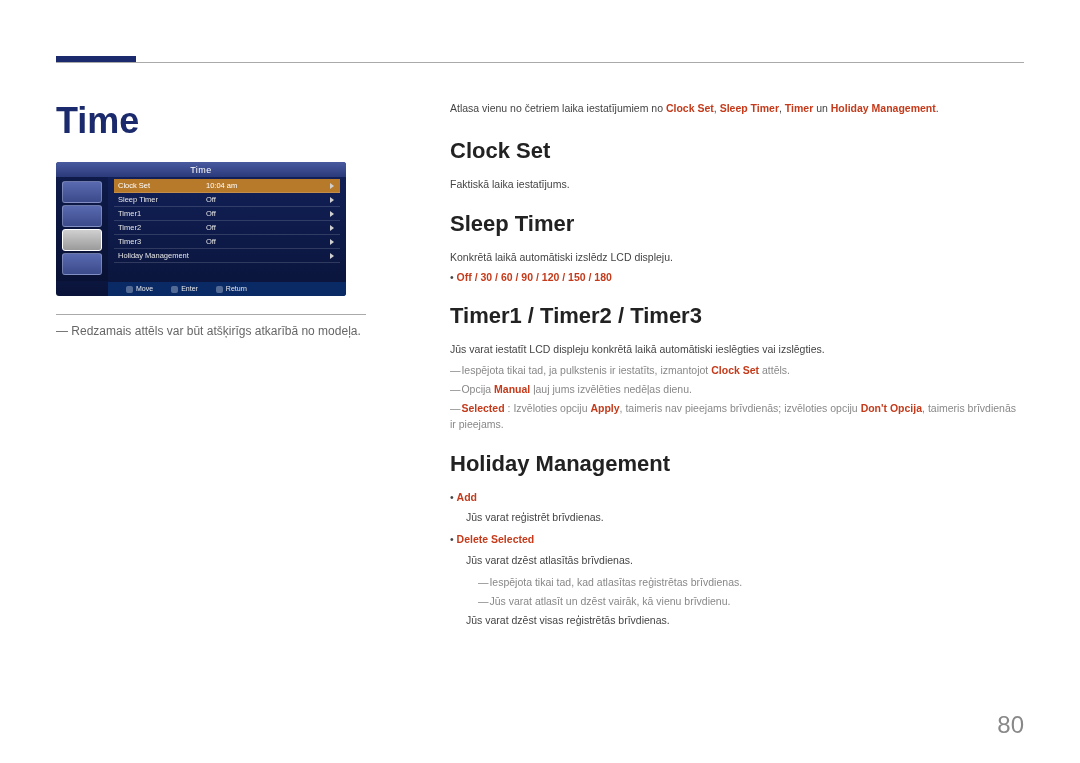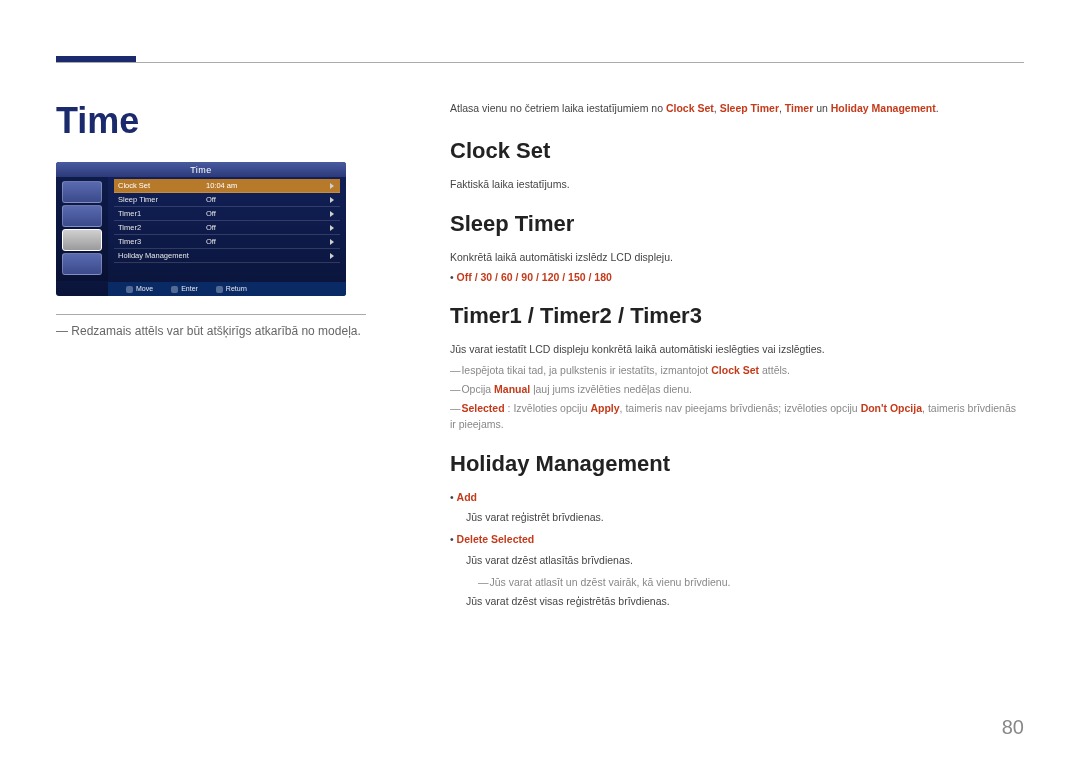--- a/index.html
+++ b/index.html
@@ -150,21 +150,21 @@
   .bullet-line::before { content: "•  "; }
   .values .em { font-weight: 700; }
   .dash-line { color: #888; margin: 3px 0 3px 0; }
   .dash-line::before { content: "― "; color: #888; letter-spacing: -1px;}
   .sub-dashes { margin-left: 28px; margin-top: 2px; }
   .sub-desc { margin-left: 16px; margin-bottom: 6px; }
   .page-num {
     position: absolute;
     right: 56px;
     bottom: 24px;
-    font-size: 20px;
+    font-size: 24px;
     color: #888;
   }
 </style>
 </head>
 <body>
 
 <div class="accent-bar"></div>
 <div class="top-rule"></div>
 
 <div class="left-col">
@@ -256,19 +256,20 @@
   <p class="bullet-line">
     <span class="em">Add</span>
   </p>
   <p class="sub-desc">Jūs varat reģistrēt brīvdienas.</p>
 
   <p class="bullet-line">
     <span class="em">Delete Selected</span>
   </p>
   <p class="sub-desc">Jūs varat dzēst atlasītās brīvdienas.</p>
   <div class="sub-dashes">
+    <p class="dash-line">Iespējota tikai tad, kad atlasītas reģistrētas brīvdienas.</p>
     <p class="dash-line">Jūs varat atlasīt un dzēst vairāk, kā vienu brīvdienu.</p>
   </div>
 
   <p class="sub-desc">Jūs varat dzēst visas reģistrētās brīvdienas.</p>
 </div>
 
 <div class="page-num">80</div>
 
 </body></html>

